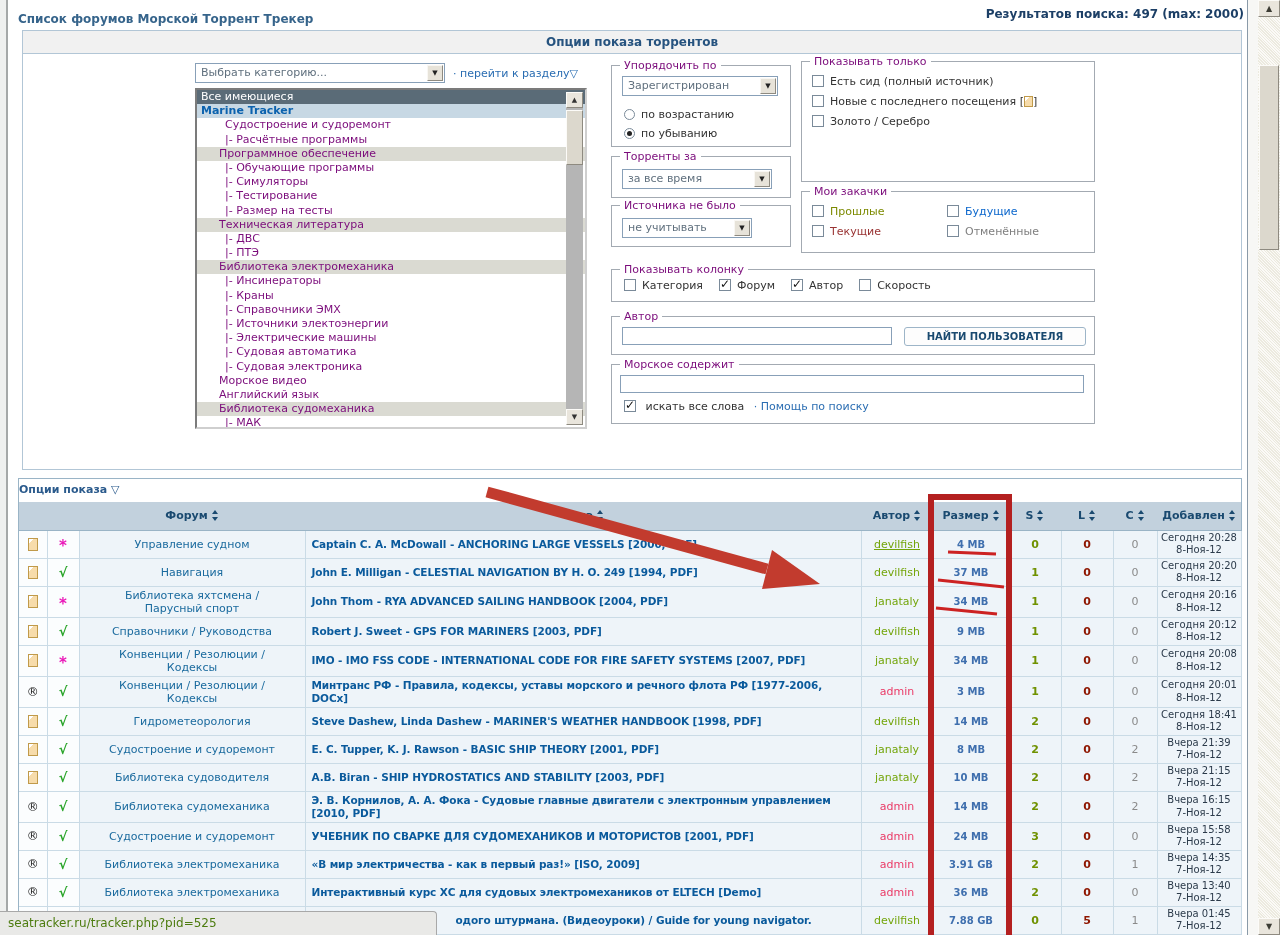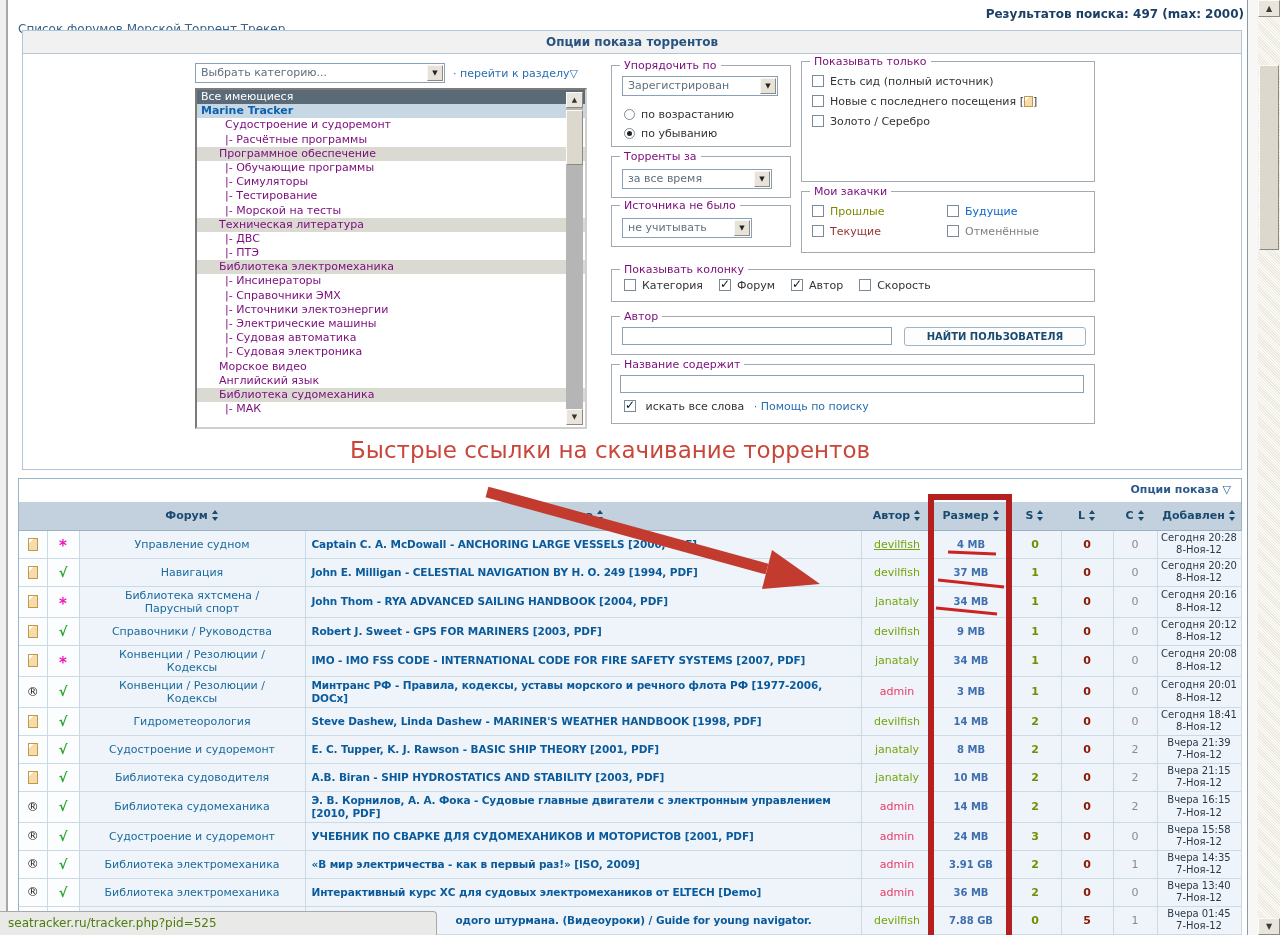--- a/index.html
+++ b/index.html
@@ -10,21 +10,21 @@
 
 
 #left-strip{left:0;top:0;width:8px;height:935px;background:#eff0ef;border-right:2px solid #a5a8a8}
 #right-line{left:1247px;top:0;width:1px;height:935px;background:#8a9aa8}
 #right-gap{left:1248px;top:0;width:10px;height:935px;background:#f7f7f5}
 #vscroll{left:1258px;top:0;width:22px;height:935px;background:repeating-linear-gradient(45deg,#eceadf 0 1px,#fbfaf7 1px 2px)}
 .sb-btn{position:absolute;left:0;width:22px;height:17px;background:#e9e5dc;border:1px solid;border-color:#fcfbf8 #8e8a80 #8e8a80 #fcfbf8;color:#3c3c34;font-size:8px;text-align:center;line-height:15px}
 #vs-thumb{position:absolute;left:1px;top:65px;width:20px;height:185px;background:#dcd8cd;border:1px solid;border-color:#fcfbf8 #8e8a80 #8e8a80 #fcfbf8}
 
 
-#top-link{left:18px;top:22px;font-weight:normal;font-size:12px;color:#36648b}
+#top-link{left:18px;top:12px;font-weight:bold;font-size:12px;color:#36648b}
 #results{right:36px;top:7px;font-weight:bold;font-size:12px;color:#1c3f66}
 
 
 #opanel{left:22px;top:30px;width:1220px;height:440px;border:1px solid #b2c6d6;background:#fff}
 #opanel-head{height:23px;background:#f1f1f1;border-bottom:1px solid #b2c6d6;text-align:center;font-weight:bold;font-size:12px;color:#26537f;line-height:22px}
 
 .sel{position:absolute;border:1px solid #88a0b8;background:#fff;height:20px;font-size:11px;color:#60707e;line-height:18px;padding-left:5px}
 .sel .arrow-btn{position:absolute;right:1px;top:1px;bottom:1px;width:16px;background:#e7e3d9;border:1px solid;border-color:#f9f7f3 #8e8a80 #8e8a80 #f9f7f3;font-size:7px;color:#222;text-align:center;line-height:15px}
 
 #cat-sel{left:172px;top:32px;width:250px}
@@ -69,21 +69,21 @@
 .tinput{position:absolute;border:1px solid #88a0b8;background:#fff;height:18px}
 #author-input{left:10px;top:10px;width:270px}
 #find-user-btn{position:absolute;left:292px;top:10px;width:182px;height:19px;background:#fdfdfd;border:1px solid #9db5c8;border-radius:3px;font-size:10px;font-weight:bold;color:#1a4a70;text-align:center;line-height:17px}
 #title-input{left:8px;top:10px;width:464px}
 #fs-title .opt-row{position:absolute;left:12px;top:35px}
 #help-link{color:#2a6db2;margin-left:6px}
 #search-btn{left:589px;top:448px;width:100px;height:21px;background:linear-gradient(#fff,#e9e9e9);border:1px solid #9db5c8;border-radius:3px;font-size:10px;font-weight:bold;color:#1a4a70;text-align:center;line-height:19px}
 
 
 #torrents{left:18px;top:478px;width:1224px;border:1px solid #9ab4c6;background:#fff}
-#tstrip{height:23px;text-align:right;padding:4px 10px 0 0}
+#tstrip{height:23px;text-align:left;padding:4px 10px 0 0}
 #tstrip a{font-weight:bold;color:#2a5a8c;font-size:11px}
 table{border-collapse:collapse;table-layout:fixed;width:1222px;font-size:11px}
 th{background:#c2d1dd;color:#1a4a70;height:26px;font-weight:bold;border-bottom:1px solid #9ab4c6;overflow:hidden}
 td{border-right:1px solid #cadbe6;border-bottom:1px solid #cadbe6;background:#eef4f9;vertical-align:middle;text-align:center;padding:3px 4px;overflow:hidden}
 tr{height:28px}
 td.c-icon,td.c-mark{background:#fbfdfe;padding:0}
 td.c-forum{padding:2px 16px;color:#1a6a9e}
 td.c-forum a{color:#1a6a9e}
 td.c-topic{text-align:left;padding:2px 6px}
 td.c-topic a{color:#0a5a9c;font-weight:bold;font-size:10.5px;letter-spacing:-0.1px}
@@ -140,26 +140,27 @@
   <div class="abs" id="cat-list">
     <div id="cat-items">
         <div class="cat-item selected">Все имеющиеся</div>
         <div class="cat-item bold">Marine Tracker</div>
         <div class="cat-item item2">Судостроение и судоремонт</div>
         <div class="cat-item sub">|- Расчётные программы</div>
         <div class="cat-item group">Программное обеспечение</div>
         <div class="cat-item sub">|- Обучающие программы</div>
         <div class="cat-item sub">|- Симуляторы</div>
         <div class="cat-item sub">|- Тестирование</div>
-        <div class="cat-item sub">|- Морской на тесты</div>
+        <div class="cat-item sub">|- Размер на тесты</div>
         <div class="cat-item group">Техническая литература</div>
         <div class="cat-item sub">|- ДВС</div>
         <div class="cat-item sub">|- ПТЭ</div>
         <div class="cat-item group">Библиотека электромеханика</div>
         <div class="cat-item sub">|- Инсинераторы</div>
+        <div class="cat-item sub">|- Краны</div>
         <div class="cat-item sub">|- Справочники ЭМХ</div>
         <div class="cat-item sub">|- Источники электоэнергии</div>
         <div class="cat-item sub">|- Электрические машины</div>
         <div class="cat-item sub">|- Судовая автоматика</div>
         <div class="cat-item sub">|- Судовая электроника</div>
         <div class="cat-item item">Морское видео</div>
         <div class="cat-item item">Английский язык</div>
         <div class="cat-item group">Библиотека судомеханика</div>
         <div class="cat-item sub">|- МАК</div>
       </div>
@@ -217,21 +218,21 @@
     <div id="showcol-items" style="display:inline"><div class="opt-row"><span class="cb"></span><span>Категория</span></div><div class="opt-row"><span class="cb ck"></span><span>Форум</span></div><div class="opt-row"><span class="cb ck"></span><span>Автор</span></div><div class="opt-row"><span class="cb"></span><span>Скорость</span></div></div>
   </div>
 
   <div class="fieldset" id="fs-author">
     <div class="legend">Автор</div>
     <div class="tinput" id="author-input"></div>
     <div id="find-user-btn">НАЙТИ ПОЛЬЗОВАТЕЛЯ</div>
   </div>
 
   <div class="fieldset" id="fs-title">
-    <div class="legend">Название содержит</div>
+    <div class="legend">Морское содержит</div>
     <div class="tinput" id="title-input"></div>
     <div class="opt-row">
       <span class="cb ck"></span>
       <span>искать все слова</span>
       <a id="help-link">· Помощь по поиску</a>
     </div>
   </div>
 
   <div class="abs" id="search-btn">поиск</div>
 </div>
@@ -476,21 +477,20 @@
           <td class="c-date">
             <div>Вчера 01:45</div>
             <div>7-Ноя-12</div>
           </td>
         </tr>
       </tbody>
   </table>
 </div>
 
 <div class="abs" id="anno">
-  <div id="anno-text">Быстрые ссылки на скачивание торрентов</div>
   <svg width="1280" height="935">
     <line x1="487" y1="492" x2="767" y2="569" stroke="#c23b2e" stroke-width="11"></line>
     <polygon points="820,584 772,550 762,589" fill="#c23b2e"></polygon>
     <rect x="931" y="497" width="78" height="446" fill="none" stroke="#b42020" stroke-width="6"></rect>
     <line x1="948" y1="552" x2="996" y2="554" stroke="#cc2222" stroke-width="3"></line>
     <line x1="938" y1="580" x2="1004" y2="587" stroke="#cc2222" stroke-width="3"></line>
     <line x1="936" y1="608" x2="997" y2="614" stroke="#cc2222" stroke-width="3"></line>
   </svg>
 </div>
 

